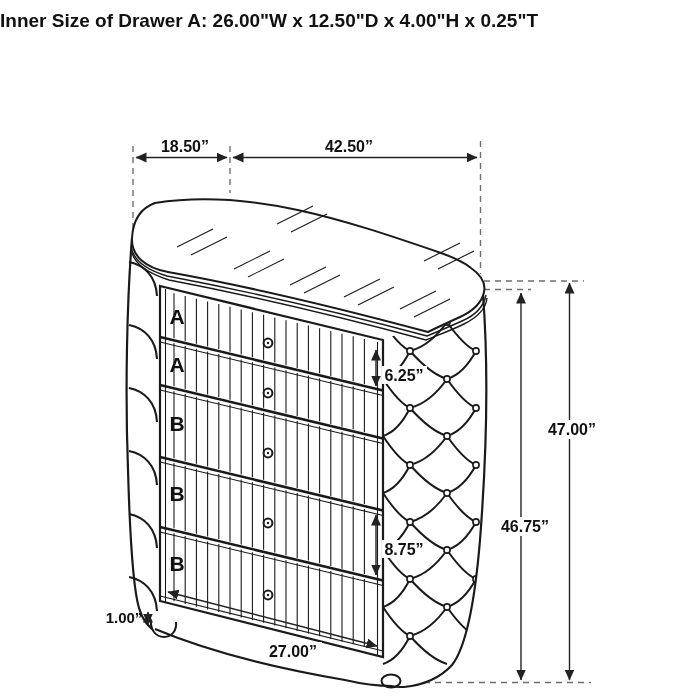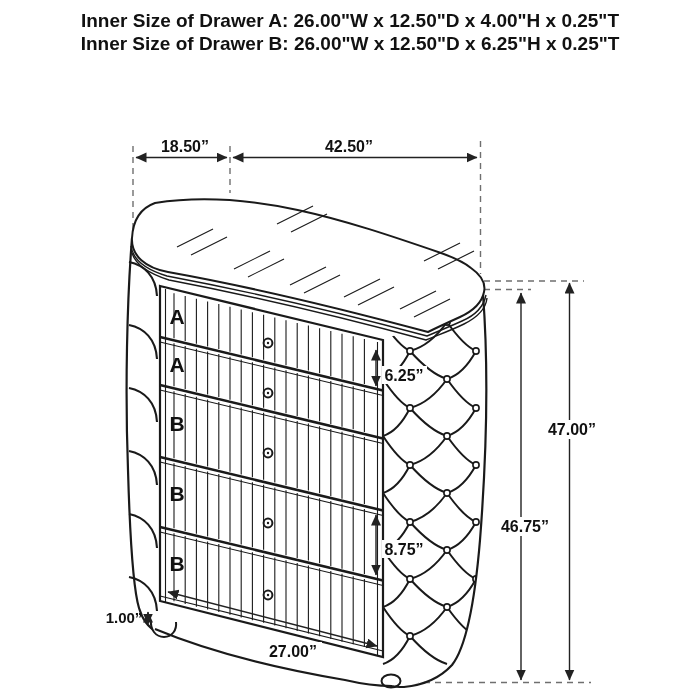--- a/index.html
+++ b/index.html
@@ -1,33 +1,32 @@
 <!DOCTYPE html>
 <html><head>
 <meta charset="utf-8">
 <style>
   html,body{margin:0;padding:0;background:#ffffff;}
   #page{position:relative;width:700px;height:700px;background:#fff;overflow:hidden;
         font-family:"Liberation Sans",sans-serif;}
-  #title{position:absolute;top:9px;left:0;width:700px;text-align:center;
+  #title{position:absolute;top:9px;left:0;width:700px;
          font-size:19px;font-weight:bold;line-height:23px;color:#111;}
   svg{position:absolute;top:0;left:0;}
   text{font-family:"Liberation Sans",sans-serif;font-weight:bold;fill:#111;}
   .dim{font-size:16px;}
   .dimsmall{font-size:15px;}
   .redlabel{font-size:21px;}
 </style>
 </head>
 <body>
 
 <div id="page">
 
   <div id="title">
     <div>Inner Size of Drawer A: 26.00"W x 12.50"D x 4.00"H x 0.25"T</div>
-    <div>Inner Size of Drawer B: 26.00"W x 12.50"D x 6.25"H x 0.25"T</div>
   </div>
 
   <svg width="700" height="700" viewBox="0 0 700 700">
     <defs>
       <marker id="ah" markerUnits="userSpaceOnUse" markerWidth="13" markerHeight="12" refX="10.5" refY="5" orient="auto-start-reverse">
         <path d="M0,0 L11,5 L0,10 Z" fill="#222"></path>
       </marker>
       <clipPath id="sideclip">
         <path d="M381,338 C420,333 458,315 484,293 C489,360 487,450 480,540 C475,600 467,648 451,667 C439,679 420,686 402,688 L381,664 Z"></path>
       </clipPath>

